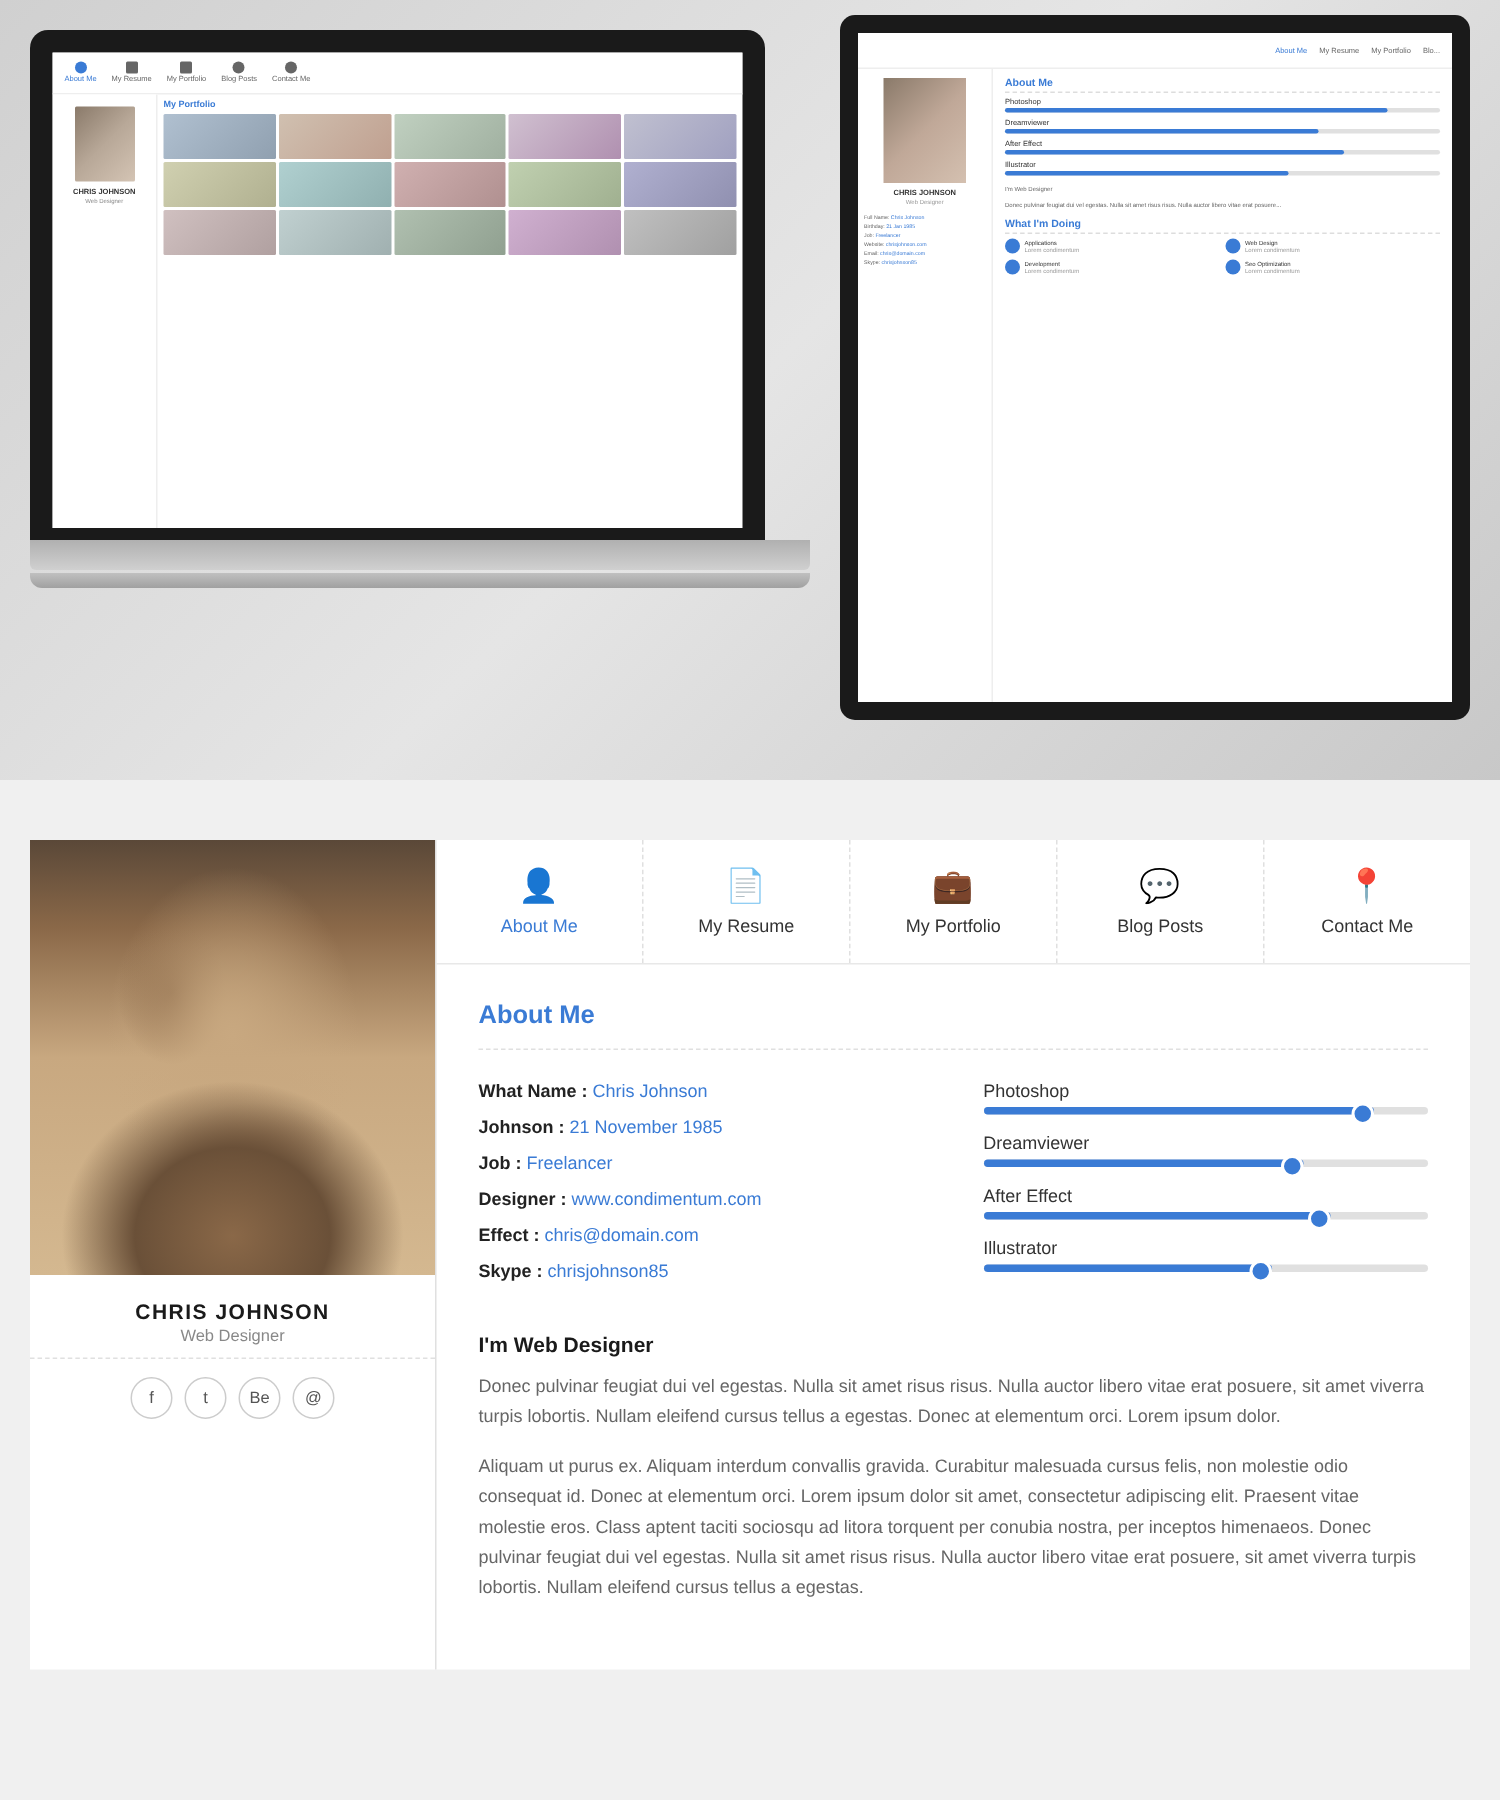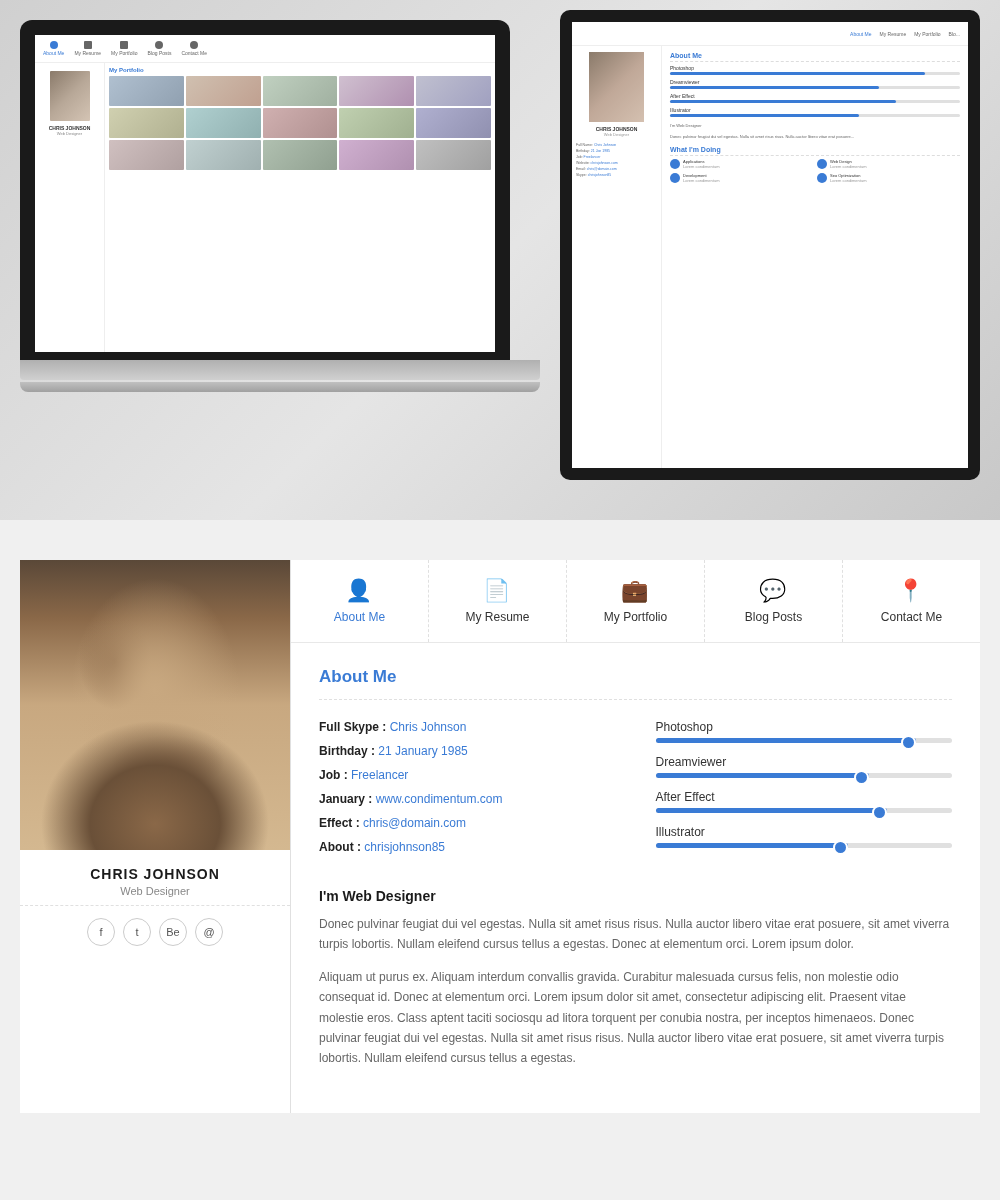--- a/index.html
+++ b/index.html
@@ -640,41 +640,41 @@
       </div>
 
       <div class="about-section">
         <div class="section-title">About Me</div>
         <hr class="section-divider">
 
         <div class="info-skills-row">
 
           <div class="info-col">
             <div class="info-row">
-              <span class="info-label">Full Skype : </span>
+              <span class="info-label">What Name : </span>
               <span class="info-value">Chris Johnson</span>
             </div>
             <div class="info-row">
-              <span class="info-label">Birthday : </span>
-              <span class="info-value">21 January 1985</span>
+              <span class="info-label">Johnson : </span>
+              <span class="info-value">21 November 1985</span>
             </div>
             <div class="info-row">
               <span class="info-label">Job : </span>
               <span class="info-value">Freelancer</span>
             </div>
             <div class="info-row">
-              <span class="info-label">January : </span>
+              <span class="info-label">Designer : </span>
               <span class="info-value">www.condimentum.com</span>
             </div>
             <div class="info-row">
               <span class="info-label">Effect : </span>
               <span class="info-value">chris@domain.com</span>
             </div>
             <div class="info-row">
-              <span class="info-label">About : </span>
+              <span class="info-label">Skype : </span>
               <span class="info-value">chrisjohnson85</span>
             </div>
           </div>
 
           <div class="skills-col">
             <div class="skill-item">
               <div class="skill-name">Photoshop</div>
               <div class="skill-bar">
                 <div class="skill-fill" style="width:88%"></div>
               </div>

